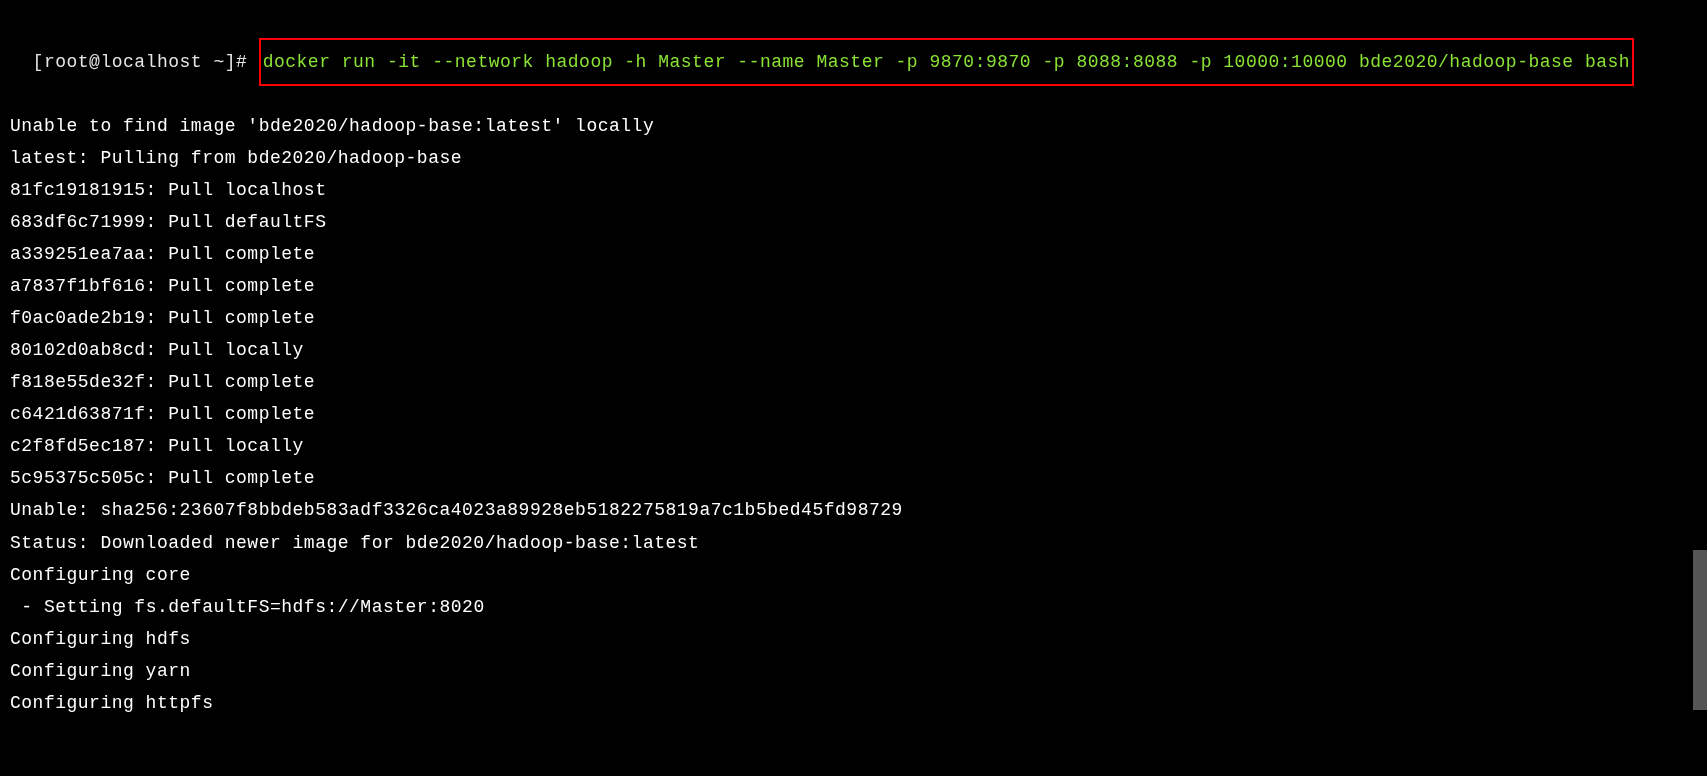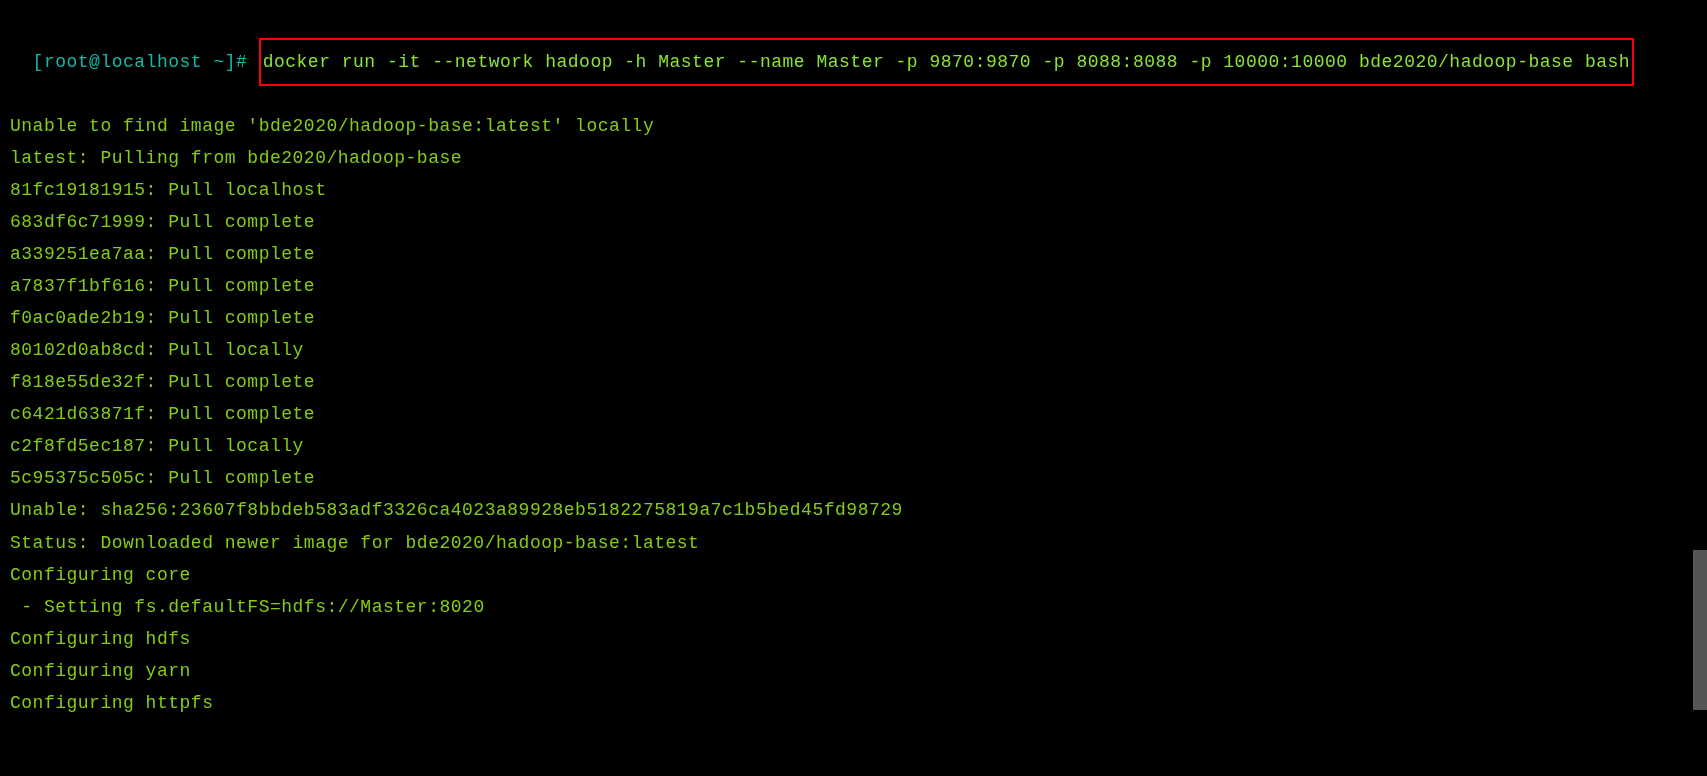--- a/index.html
+++ b/index.html
@@ -18,50 +18,50 @@
       line-height: 1.78;
       letter-spacing: 0.5px;
       overflow: hidden;
       position: relative;
     }
     .terminal {
       white-space: pre-wrap;
       word-break: break-all;
     }
     .prompt {
-      color: #14b8a6;
+      color: #e5e5e5;
     }
     .command-highlight {
       border: 2px solid #ff0000;
       display: inline;
       padding: 12px 2px;
       margin-top: 32px;
     }
     .output-line {
-      color: #84cc16;
+      color: #ffffff;
     }
     .scrollbar {
       position: absolute;
       right: 0;
       top: 550px;
       width: 14px;
       height: 160px;
       background: #555;
     }
   </style>
 </head>
 <body>
 
 <div class="terminal">
   <span class="prompt">[root@localhost ~]# </span><span class="command-highlight">docker run -it --network hadoop -h Master --name Master -p 9870:9870 -p 8088:8088 -p 10000:10000 bde2020/hadoop-base bash</span>
 <div>
 <span class="output-line">Unable to find image 'bde2020/hadoop-base:latest' locally</span>
 <span class="output-line">latest: Pulling from bde2020/hadoop-base</span>
 <span class="output-line">81fc19181915: Pull localhost</span>
-<span class="output-line">683df6c71999: Pull complete</span>
+<span class="output-line">683df6c71999: Pull defaultFS</span>
 <span class="output-line">a339251ea7aa: Pull complete</span>
 <span class="output-line">a7837f1bf616: Pull complete</span>
 <span class="output-line">f0ac0ade2b19: Pull complete</span>
 <span class="output-line">80102d0ab8cd: Pull locally</span>
 <span class="output-line">f818e55de32f: Pull complete</span>
 <span class="output-line">c6421d63871f: Pull complete</span>
 <span class="output-line">c2f8fd5ec187: Pull locally</span>
 <span class="output-line">5c95375c505c: Pull complete</span>
 <span class="output-line">Unable: sha256:23607f8bbdeb583adf3326ca4023a89928eb5182275819a7c1b5bed45fd98729</span>
 <span class="output-line">Status: Downloaded newer image for bde2020/hadoop-base:latest</span>

